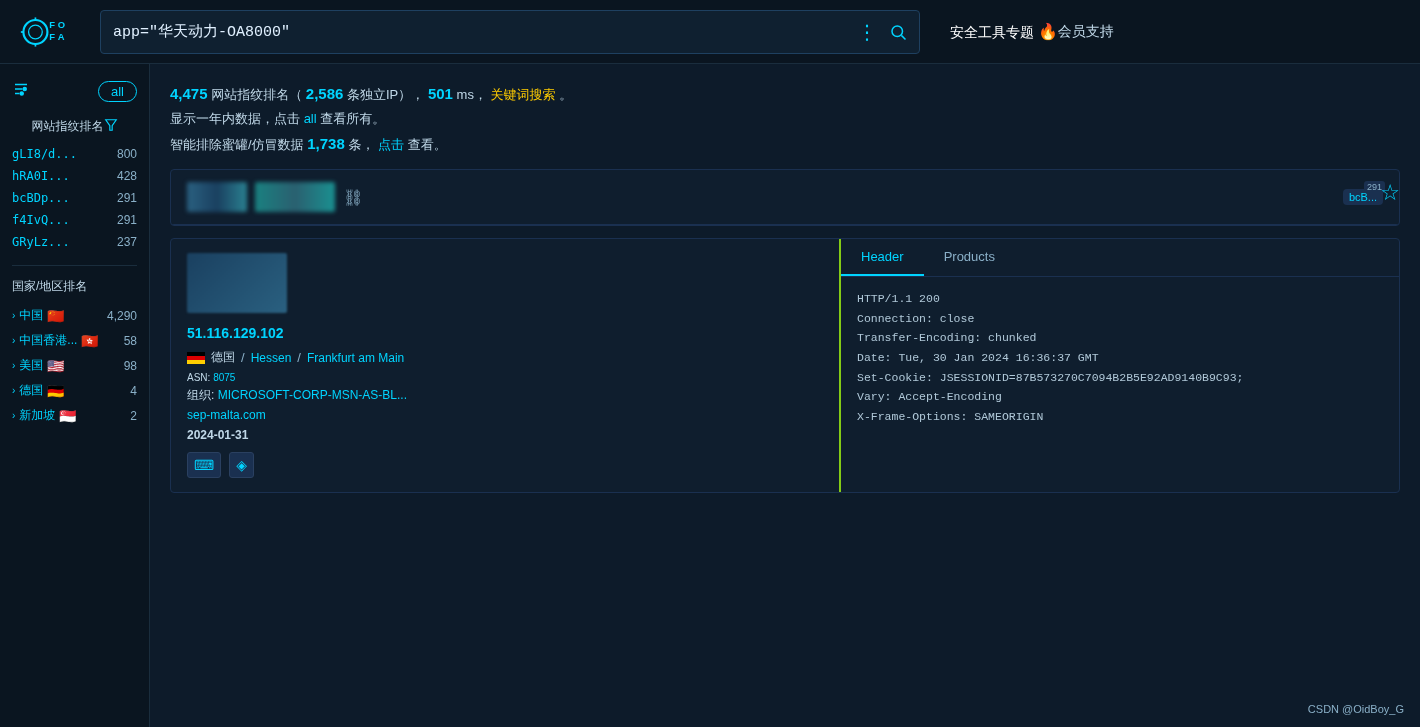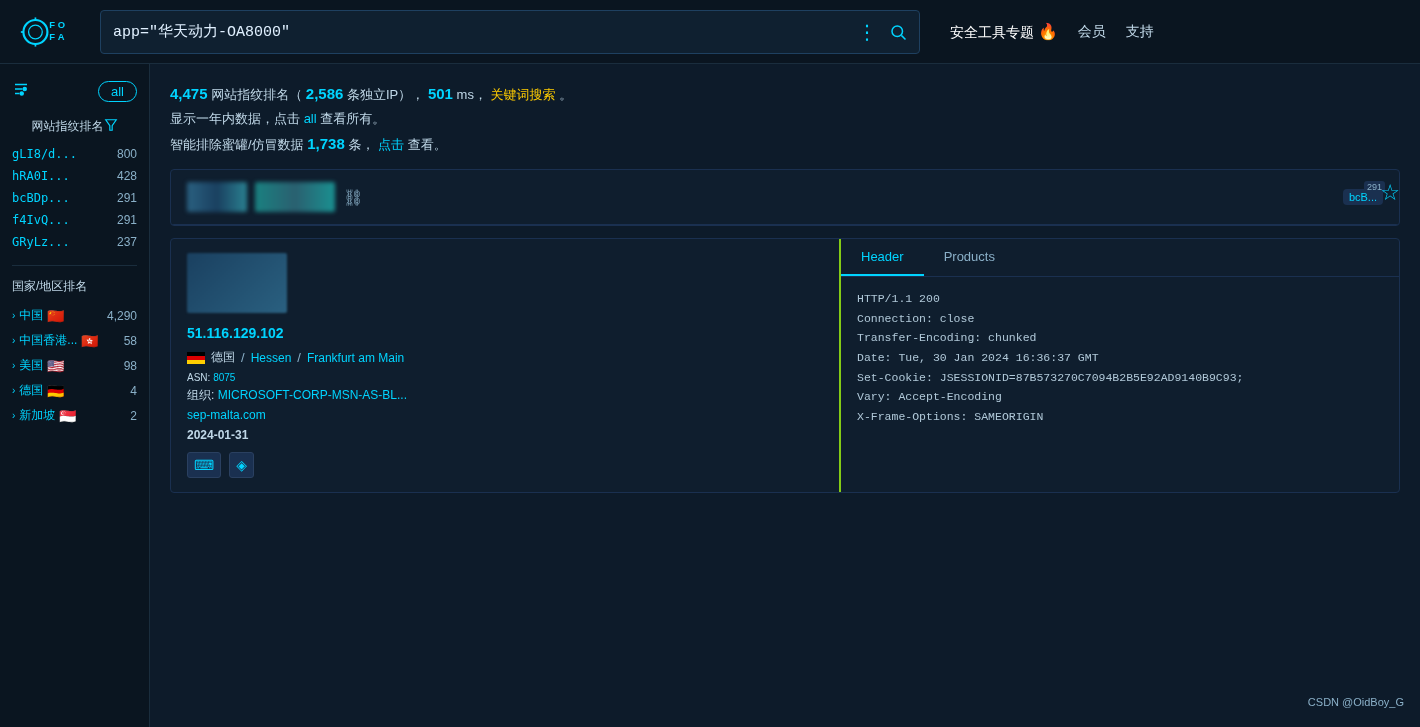--- a/index.html
+++ b/index.html
@@ -71,21 +71,20 @@
       cursor: pointer;
       color: #00d4ff;
       font-size: 20px;
       display: flex;
       align-items: center;
     }
     .header-nav {
       display: flex;
       align-items: center;
       margin-left: 30px;
-      gap: 20px;
     }
     .nav-item {
       color: #c0d8e8;
       text-decoration: none;
       font-size: 14px;
       cursor: pointer;
       white-space: nowrap;
     }
     .nav-item.highlight {
       color: #fff;
@@ -415,21 +414,21 @@
       background: none;
       border: none;
       cursor: pointer;
       color: #00d4ff;
       font-size: 22px;
     }
 
     
     .footer-credit {
       position: fixed;
-      bottom: 19px;
+      bottom: 12px;
       right: 16px;
       color: #8ab0c8;
       font-size: 11px;
     }
   </style>
 </head>
 <body>
 
 <div class="header">
   <div class="logo">

